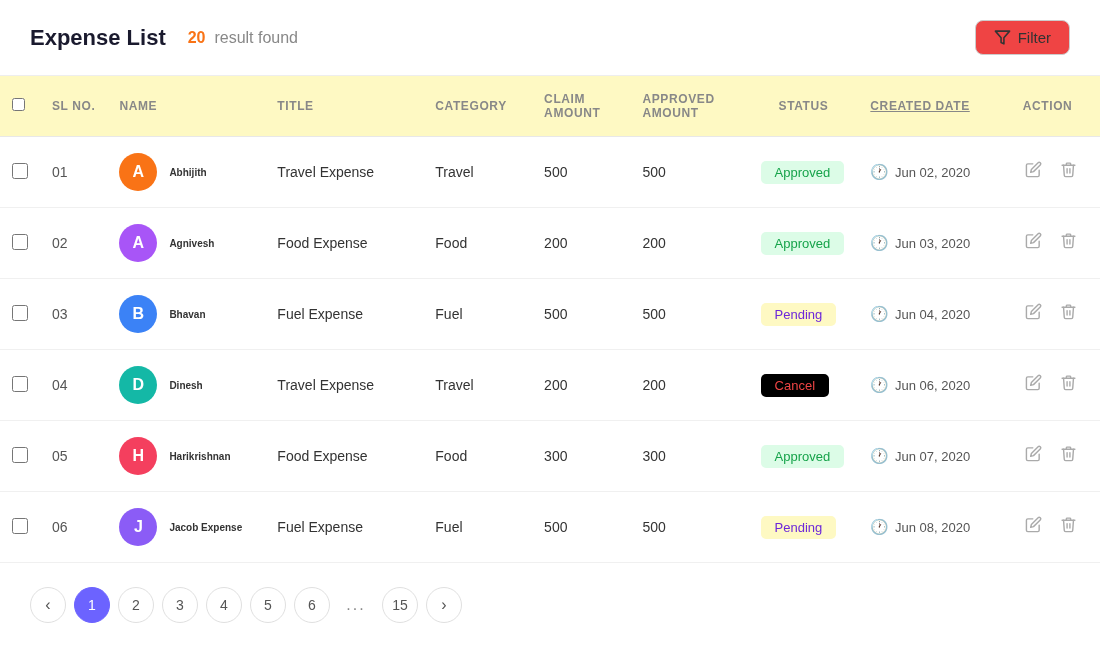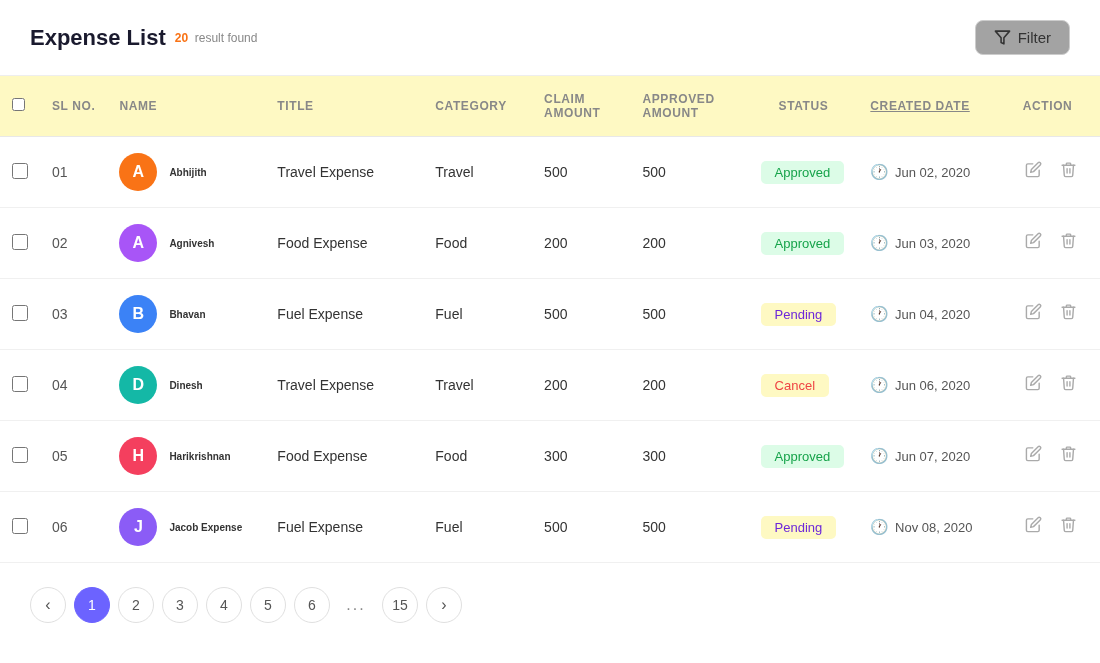--- a/index.html
+++ b/index.html
@@ -18,40 +18,40 @@
       align-items: center;
       padding: 20px 30px;
       background: #fff;
       border-bottom: 1px solid #eee;
     }
 
     .page-title {
       font-size: 22px;
       font-weight: 700;
       color: #1a1a2e;
-      margin-right: 9px;
+      margin-right: 22px;
     }
 
     .result-found {
-      font-size: 12px;
+      font-size: 16px;
       color: #888;
     }
 
     .result-found span.count {
       color: #f97316;
       font-weight: 700;
     }
 
     .filter-btn {
       margin-left: auto;
       display: flex;
       align-items: center;
       gap: 7px;
       border: 1.5px solid #ccc;
-      background: #a3a3a3;
+      background: #ef4444;
       border-radius: 8px;
       padding: 8px 18px;
       font-size: 15px;
       cursor: pointer;
       color: #333;
     }
 
     .table-wrapper {
       width: 100%;
       overflow-x: auto;
@@ -137,21 +137,21 @@
     .status-badge {
       display: inline-block;
       padding: 4px 14px;
       border-radius: 5px;
       font-size: 13px;
       font-weight: 500;
     }
 
     .status-approved { background: #dcfce7; color: #16a34a; }
     .status-pending { background: #fef9c3; color: #6d28d9; }
-    .status-cancel { background: #fef9c3; color: #ef4444; }
+    .status-cancel { background: #000000; color: #ef4444; }
 
     .date-cell {
       display: flex;
       align-items: center;
       gap: 6px;
       color: #555;
       font-size: 13px;
     }
 
     .date-icon {
@@ -495,21 +495,21 @@
       <td>Fuel Expense</td>
       <td>Fuel</td>
       <td>500</td>
       <td>500</td>
       <td>
         <span class="status-badge status-pending">Pending</span>
       </td>
       <td>
         <div class="date-cell">
           <span class="date-icon">🕐</span>
-          <span>Nov 08, 2020</span>
+          <span>Jun 08, 2020</span>
         </div>
       </td>
       <td>
         <div class="action-cell">
           <button class="action-btn" title="Edit">
             <svg width="17" height="17" viewBox="0 0 24 24" fill="none" stroke="#aaa" stroke-width="2" stroke-linecap="round" stroke-linejoin="round">
               <path d="M11 4H4a2 2 0 0 0-2 2v14a2 2 0 0 0 2 2h14a2 2 0 0 0 2-2v-7"></path>
               <path d="M18.5 2.5a2.121 2.121 0 0 1 3 3L12 15l-4 1 1-4 9.5-9.5z"></path>
             </svg>
           </button>

